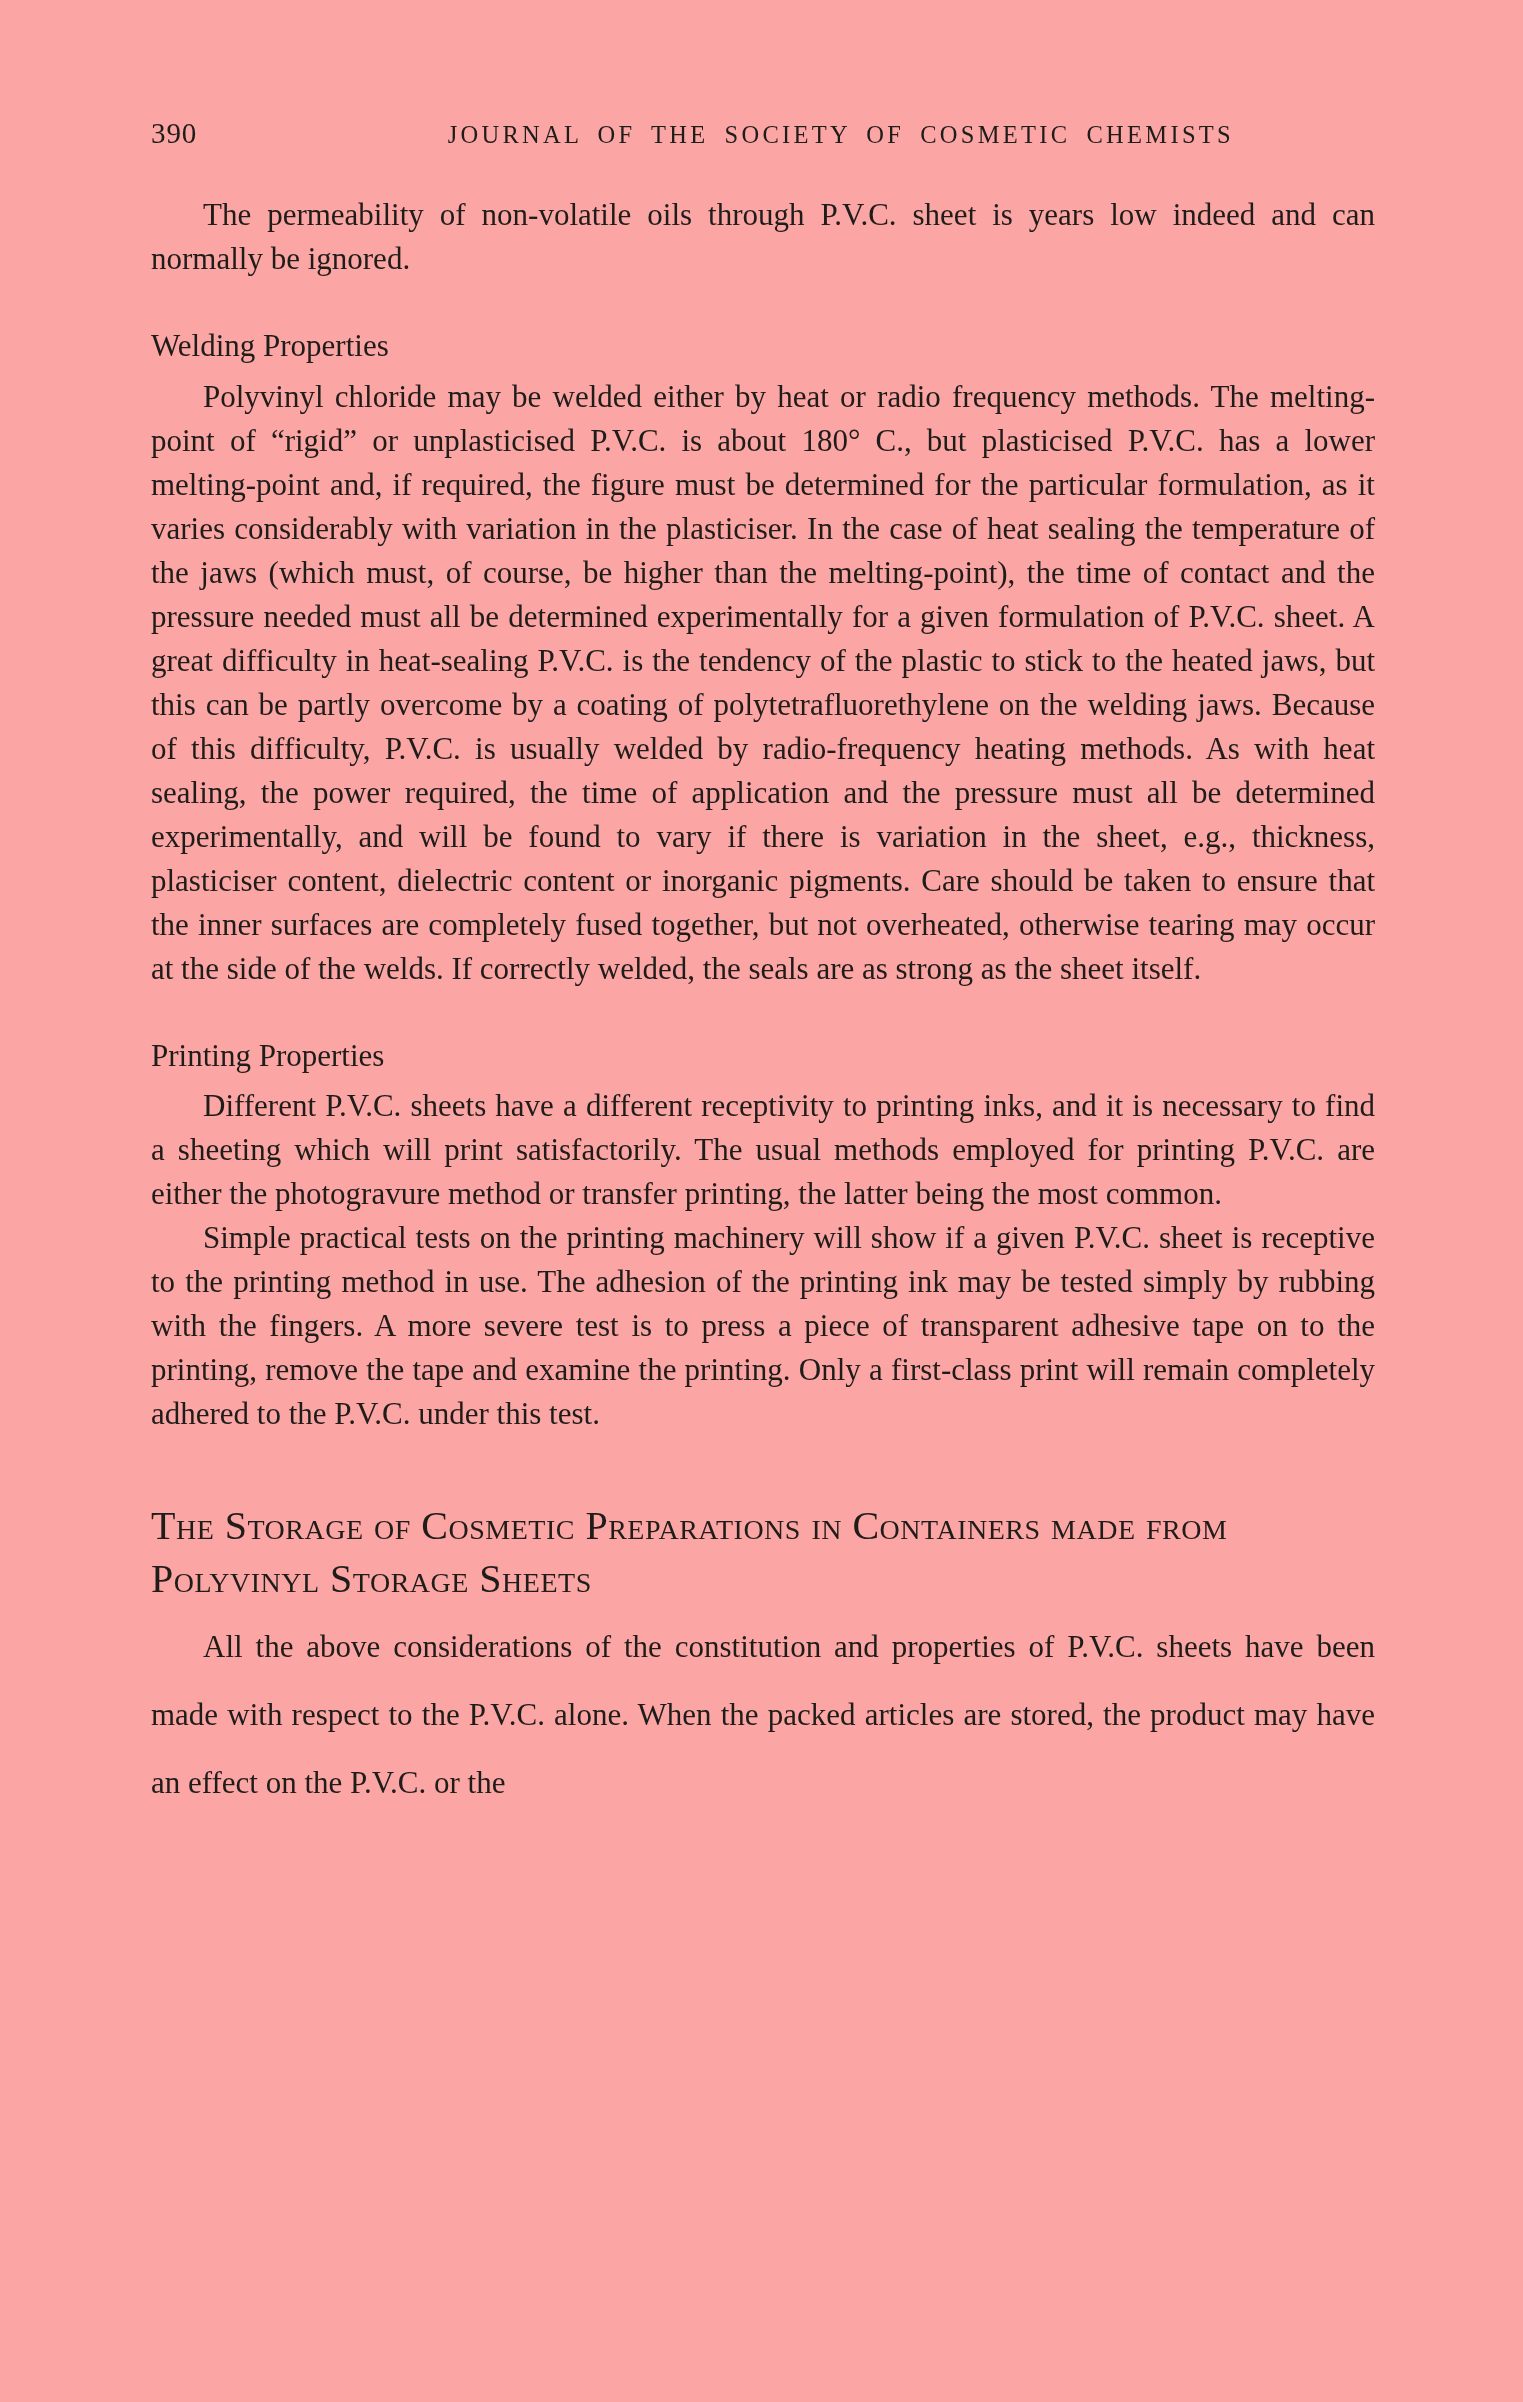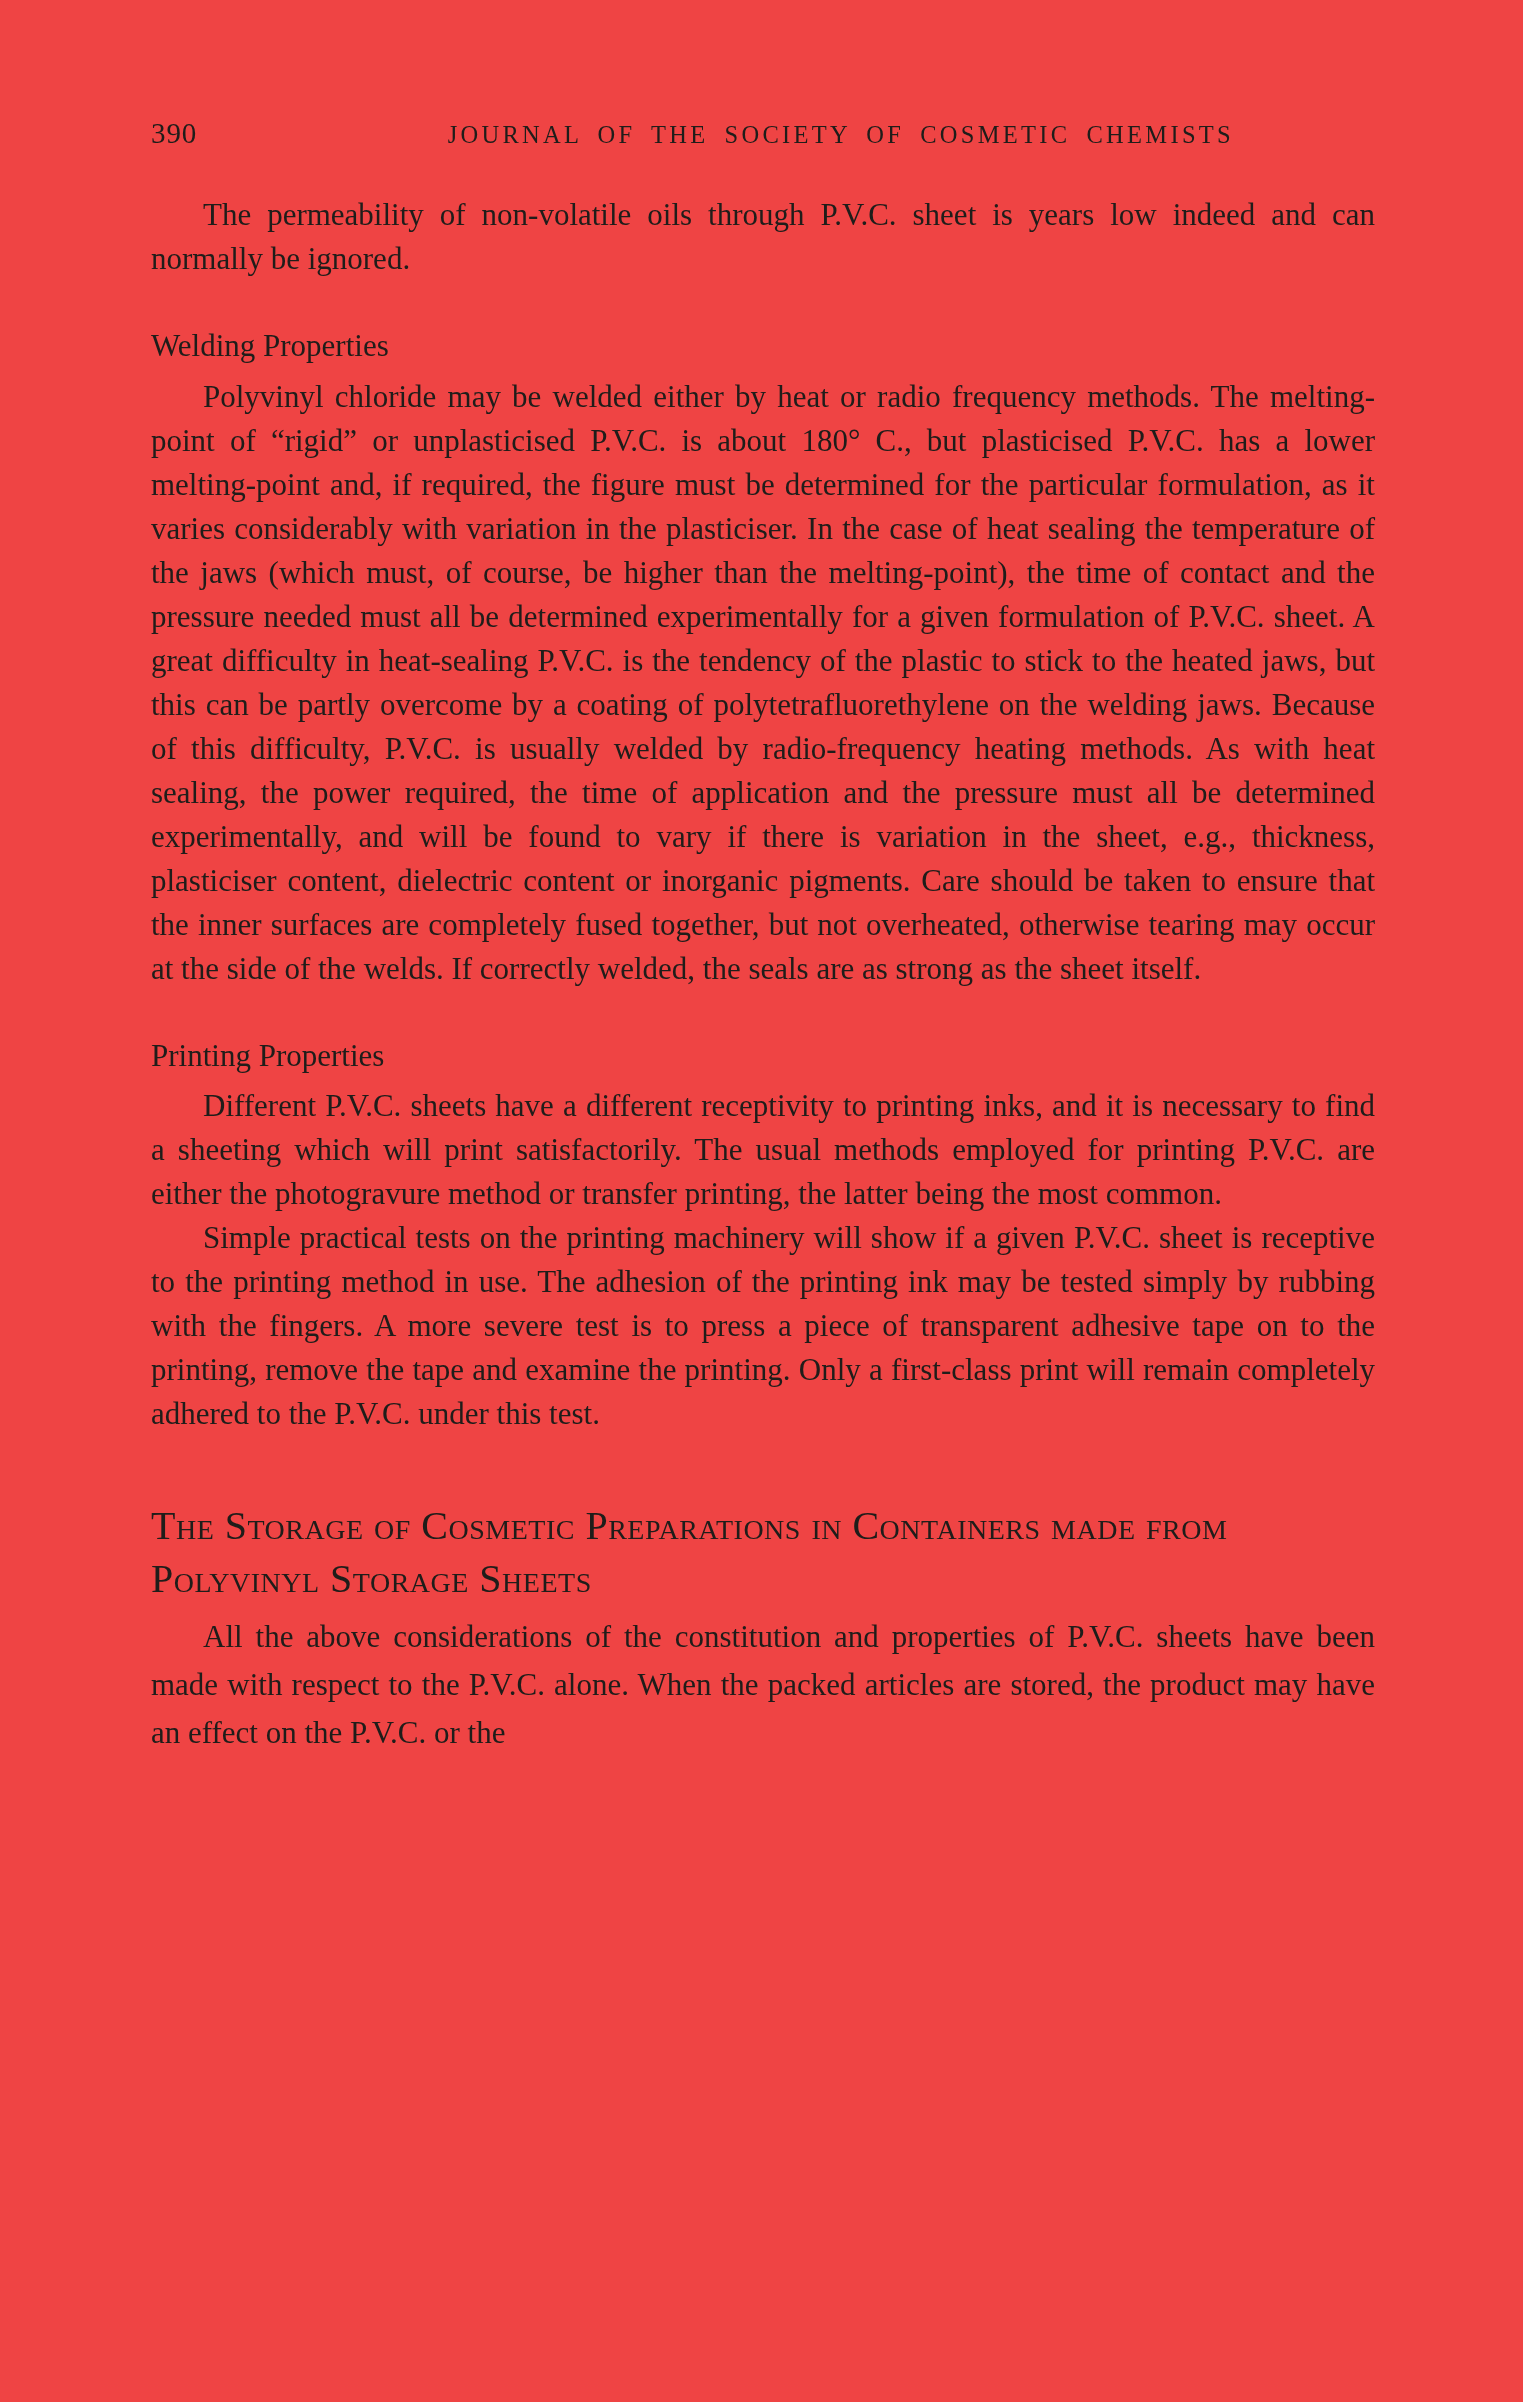--- a/index.html
+++ b/index.html
@@ -5,21 +5,21 @@
   html, body {
     margin: 0;
     padding: 0;
     background: #777;
   }
   .page {
     position: relative;
     width: 1524px;
     height: 2402px;
     margin: 0 auto;
-    background: #ef4444;
+    background: #fca5a5;
     box-sizing: border-box;
     padding: 111px 149px 0 151px;
     font-family: "Liberation Serif", "DejaVu Serif", serif;
     color: #1f1d1a;
     font-size: 31px;
     line-height: 44px;
     overflow: hidden;
   }
   .running-head {
     display: flex;
@@ -58,21 +58,21 @@
   .storage-heading {
     margin-top: 63px;
     text-align: left;
     font-variant: small-caps;
     font-size: 40px;
     line-height: 53px;
     letter-spacing: 0.5px;
   }
   .storage-para {
     margin-top: 7.5px;
-    line-height: 48px;
+    line-height: 68px;
   }
 </style>
 </head>
 <body>
 
 <div class="page">
 
   <header class="running-head">
     <div class="page-number">390</div>
     <div class="journal-title">JOURNAL OF THE SOCIETY OF COSMETIC CHEMISTS</div>

